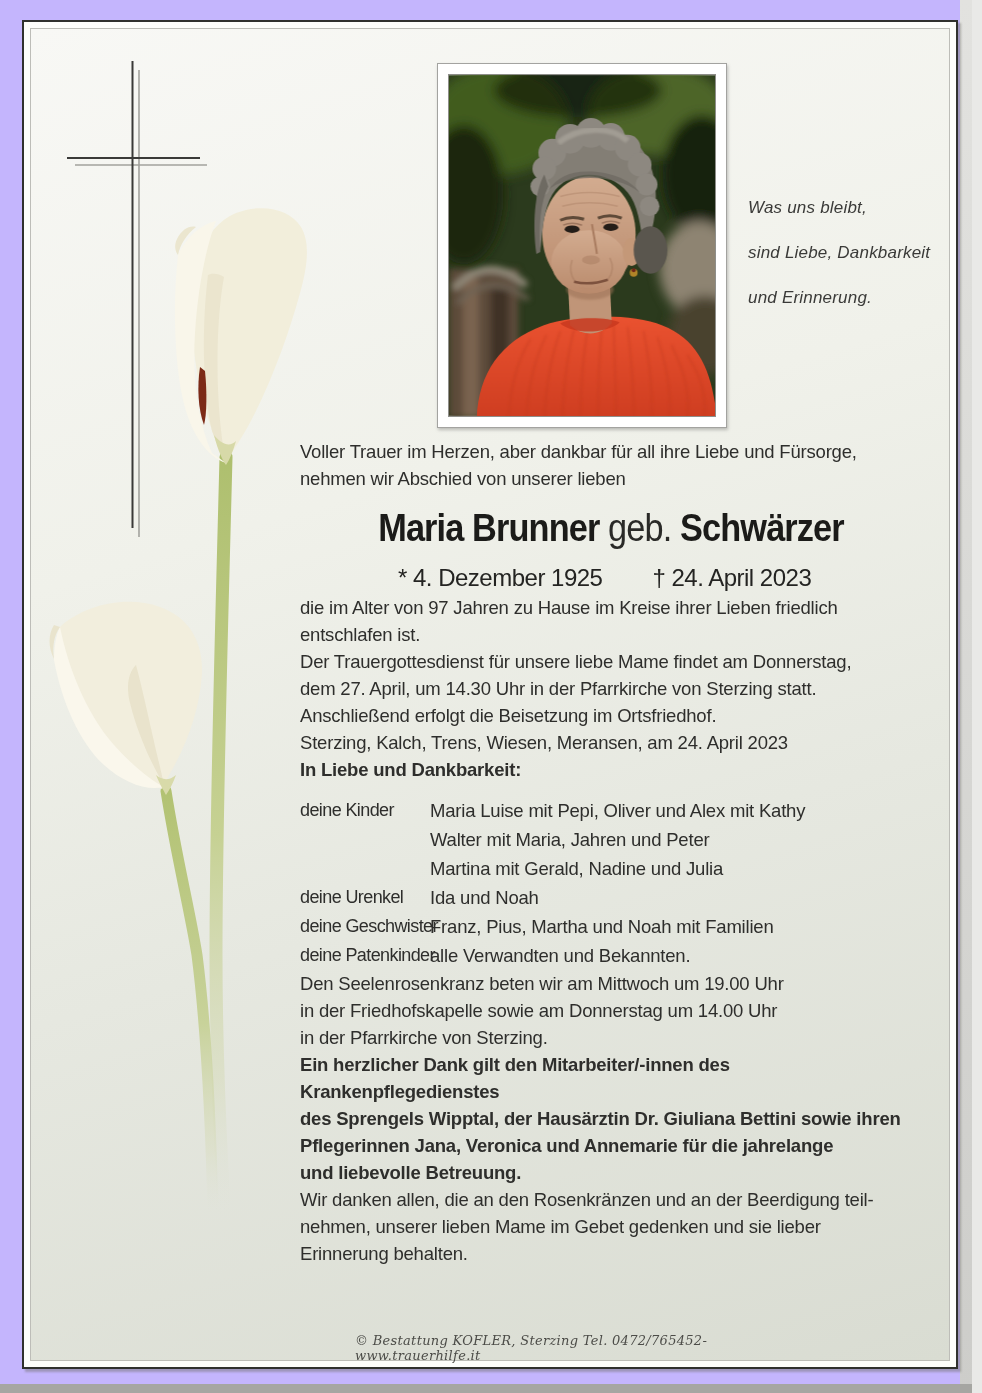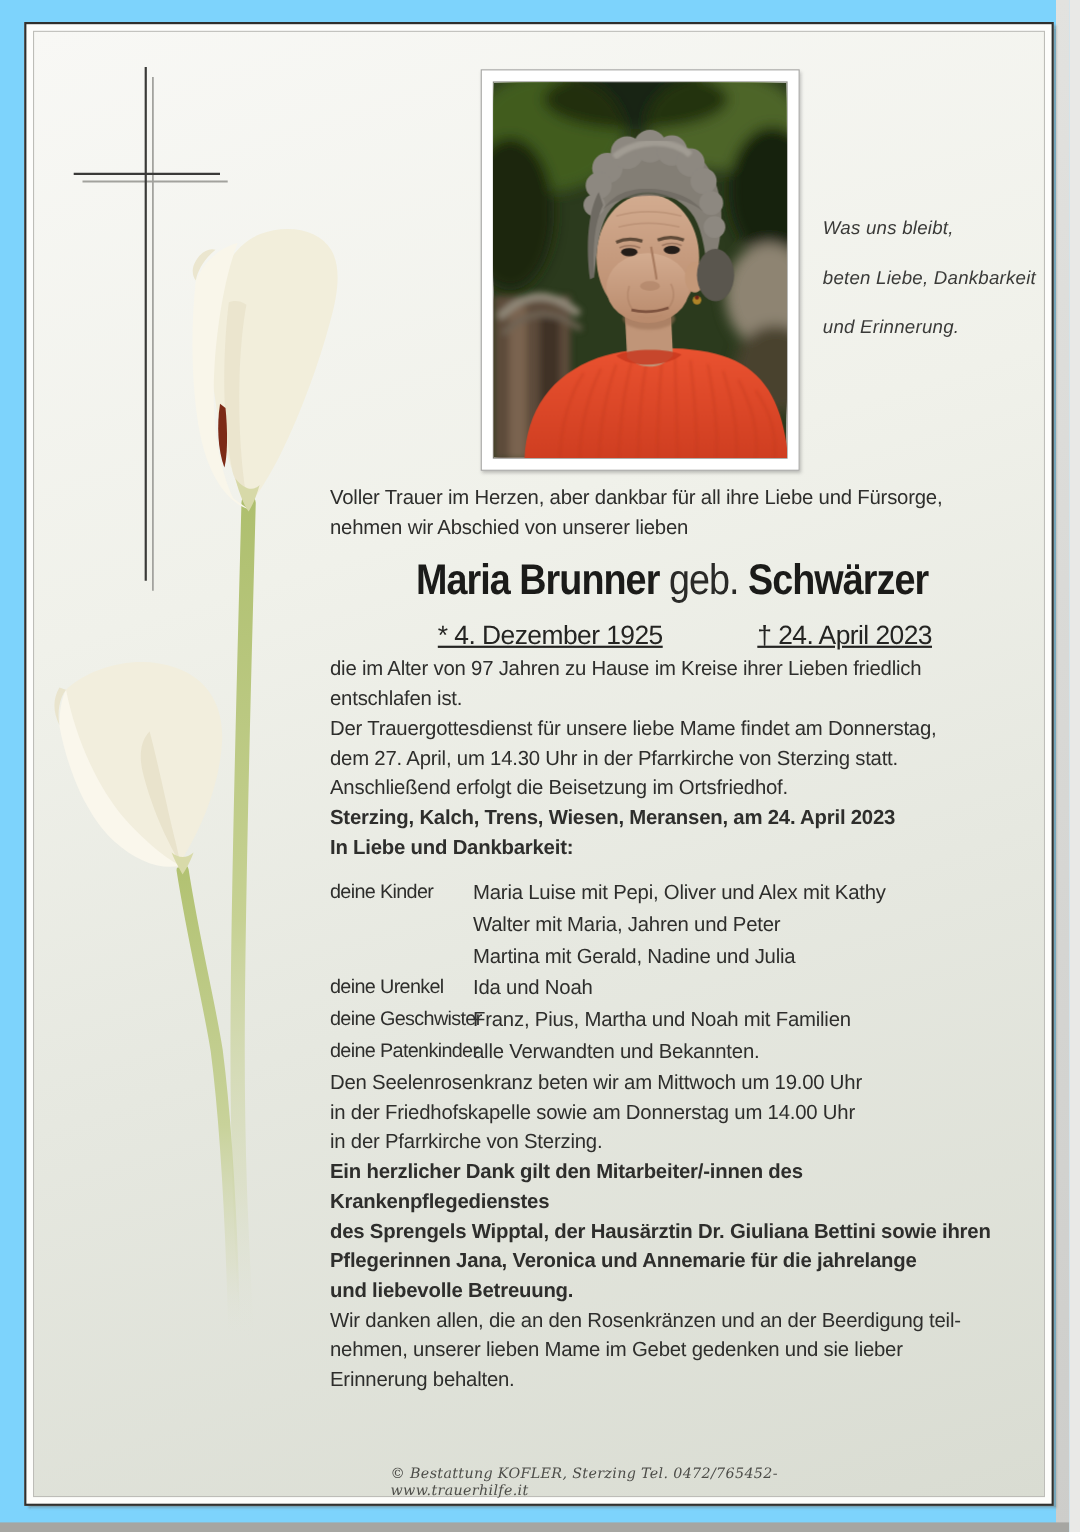--- a/index.html
+++ b/index.html
@@ -1,17 +1,17 @@
 <!DOCTYPE html>
 <html><head>
 <meta charset="utf-8">
 <style>
   html,body{margin:0;padding:0;background:#e9e9e7;}
   *{box-sizing:border-box;}
-  .stage{position:relative;width:972px;height:1393px;background:#7dd3fc;overflow:hidden;
+  .stage{position:relative;width:972px;height:1393px;background:#c4b5fd;overflow:hidden;
          font-family:"Liberation Sans",sans-serif;color:#2e2e2c;padding-left:37px;}
   .edge-right{position:absolute;right:0;top:0;width:12px;height:100%;
               background:linear-gradient(180deg,#e2e2df,#cdcdca);}
   .edge-bottom{position:absolute;left:0;bottom:0;width:100%;height:9px;background:#a6a6a2;}
   .frame{position:absolute;left:22px;top:20px;width:936px;height:1349px;
          border:2px solid #30302e;background:#fdfdfb;
          box-shadow:3px 3px 2px rgba(110,110,106,.45);}
   .inner{position:absolute;inset:6px;border:1px solid #bdbdb8;
          background:linear-gradient(163deg,#f8f8f5 0%,#f0f1ea 35%,#e6e8e0 62%,#d9dcd2 100%);}
   .gfx{position:absolute;pointer-events:none;}
@@ -25,24 +25,24 @@
          font-style:italic;font-size:17px;color:#3a3a38;letter-spacing:.2px;}
   .quote div{margin-bottom:24px;line-height:21px;}
   
   .content{position:absolute;left:300px;top:438px;width:622px;
            font-size:18.5px;line-height:27px;letter-spacing:-0.2px;}
   .content p{margin:0;white-space:pre-line;}
   .name-line{margin-top:12px;text-align:center;font-size:39px;line-height:48px;
              font-weight:bold;color:#1b1b19;letter-spacing:-1px;
              transform:scaleX(.88);transform-origin:50% 50%;white-space:nowrap;}
   .name-line .geb{font-weight:400;color:#2a2a28;}
-  .dates{margin-top:9px;display:flex;gap:86px;padding-left:98px;
-         font-size:24px;line-height:33px;letter-spacing:-0.5px;color:#242422;white-space:nowrap;text-decoration:underline;}
+  .dates{margin-top:9px;display:flex;gap:50px;padding-left:98px;
+         font-size:24px;line-height:33px;letter-spacing:-0.5px;color:#242422;white-space:nowrap;}
   .mt19{margin-top:19px;} .mt16{margin-top:16px;} .mt14{margin-top:14px;font-weight:bold;} .mt12{margin-top:12px;} .mt9{margin-top:9px;}
-  .bold{font-weight:bold;}
+  .bold{font-weight:normal;}
   .family{margin-top:13px;display:grid;grid-template-columns:130px 492px;
           line-height:29px;}
   .fam-label{white-space:nowrap;font-size:18px;letter-spacing:-0.6px;}
   .fam-line .bn{font-weight:normal;}
   
   .footer{position:absolute;left:355px;top:1333px;width:430px;text-align:left;
           font-family:"DejaVu Serif",serif;font-style:italic;
           font-size:13px;color:#4c4c48;letter-spacing:.3px;}
 </style>
 </head>
@@ -198,21 +198,21 @@
       <ellipse cx="143" cy="186" rx="9" ry="4.5" fill="#a87b5f" opacity=".5"></ellipse>
       <path d="M124,186 Q120,198 127,208" stroke="#a87b5f" stroke-width="1.5" fill="none" opacity=".5"></path>
       <path d="M162,184 Q168,196 160,206" stroke="#a87b5f" stroke-width="1.5" fill="none" opacity=".5"></path>
       <path d="M126,208 Q142,212 160,206" stroke="#7d523e" stroke-width="2.5" fill="none"></path>
       <path d="M132,214 Q143,217 154,213" stroke="#b98a6d" stroke-width="1.5" fill="none" opacity=".6"></path>
     </svg>
   </div>
 
   <div class="quote">
     <div>Was uns bleibt,</div>
-    <div>beten Liebe, Dankbarkeit</div>
+    <div>sind Liebe, Dankbarkeit</div>
     <div>und Erinnerung.</div>
   </div>
 
   <div class="content">
     <p>Voller Trauer im Herzen, aber dankbar für all ihre Liebe und Fürsorge,
 nehmen wir Abschied von unserer lieben</p>
 
     <div class="name-line">
       <span>Maria Brunner</span>
       <span class="geb">geb.</span>

